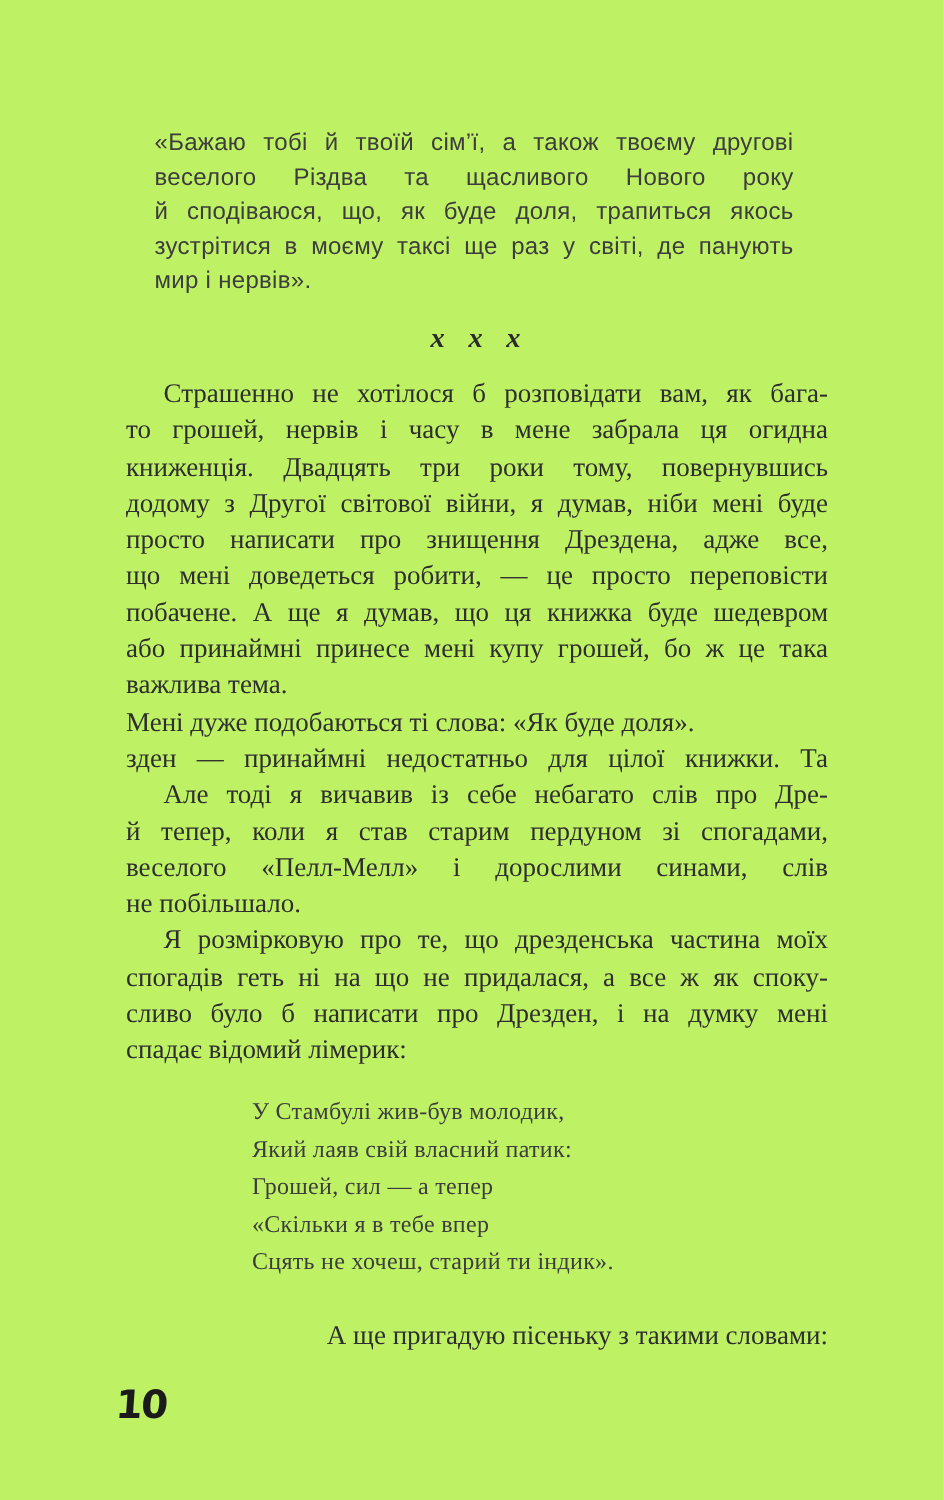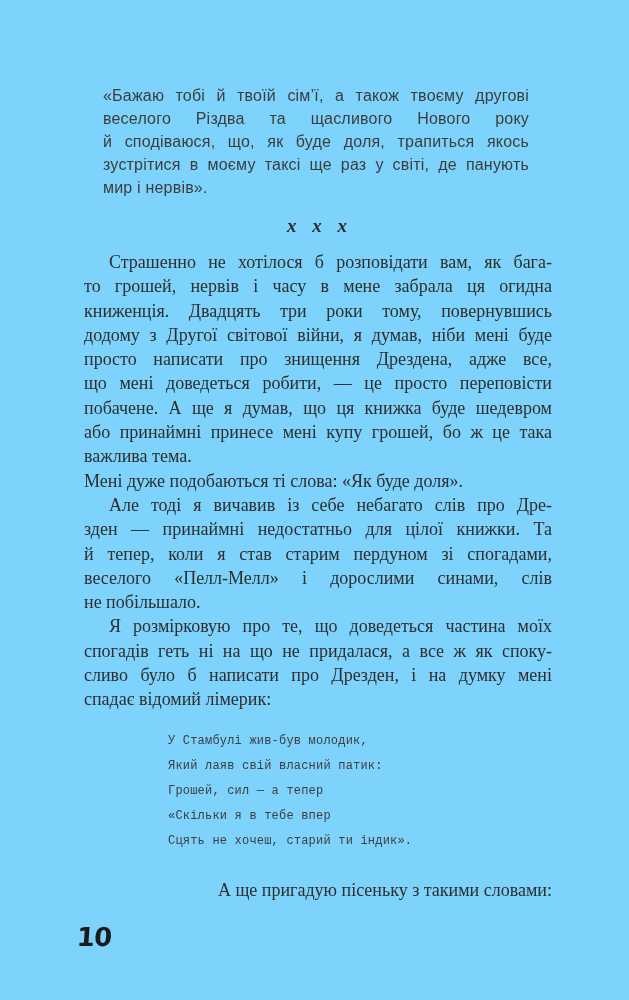--- a/index.html
+++ b/index.html
@@ -5,21 +5,21 @@
   html, body { margin: 0; padding: 0; }
   body {
     background: #e9e9e9;
     font-family: "Liberation Serif", serif;
   }
   .page {
     position: relative;
     width: 629px;
     height: 1000px;
     margin: 0 auto;
-    background: #7dd3fc;
+    background: #bef264;
     color: #2e2e2e;
     overflow: hidden;
   }
   .line { white-space: nowrap; }
   .j {
     white-space: normal;
     text-align: justify;
     text-align-last: justify;
   }
   .indent { padding-left: 25px; }
@@ -47,22 +47,22 @@
   }
   .body-text {
     position: absolute;
     top: 250px; left: 84px; width: 468px;
     font-size: 18px;
     line-height: 24.3px;
   }
   .limerick {
     position: absolute;
     top: 729px; left: 168px; width: 330px;
-    font-family: Liberation Mono, monospace;
-    font-size: 12px;
+    font-family: Liberation Serif, serif;
+    font-size: 16px;
     line-height: 25px;
     color: #3d3d3d;
     letter-spacing: 0.2px;
   }
   .closing {
     position: absolute;
     top: 878px; left: 84px; width: 468px;
     font-size: 18px;
     line-height: 24.3px;
     text-align: right;
@@ -102,28 +102,28 @@
         <div class="line j">просто написати про знищення Дрездена, адже все,</div>
         <div class="line j">що мені доведеться робити, — це просто переповісти</div>
         <div class="line j">побачене. А ще я думав, що ця книжка буде шедевром</div>
         <div class="line j">або принаймні принесе мені купу грошей, бо ж це така</div>
         <div class="line">важлива тема.</div>
       </div>
     <div>
         <div class="line">Мені дуже подобаються ті слова: «Як буде доля».</div>
       </div>
     <div>
+        <div class="line j">зден — принаймні недостатньо для цілої книжки. Та</div>
         <div class="line j indent">Але тоді я вичавив із себе небагато слів про Дре-</div>
-        <div class="line j">зден — принаймні недостатньо для цілої книжки. Та</div>
         <div class="line j">й тепер, коли я став старим пердуном зі спогадами,</div>
         <div class="line j">веселого «Пелл-Мелл» і дорослими синами, слів</div>
         <div class="line">не побільшало.</div>
       </div>
     <div>
-        <div class="line j indent">Я розмірковую про те, що доведеться частина моїх</div>
+        <div class="line j indent">Я розмірковую про те, що дрезденська частина моїх</div>
         <div class="line j">спогадів геть ні на що не придалася, а все ж як споку-</div>
         <div class="line j">сливо було б написати про Дрезден, і на думку мені</div>
         <div class="line">спадає відомий лімерик:</div>
       </div>
   </div>
 
   <div class="limerick">
       <div class="line">У Стамбулі жив-був молодик,</div>
       <div class="line">Який лаяв свій власний патик:</div>
       <div class="line">Грошей, сил — а тепер</div>

